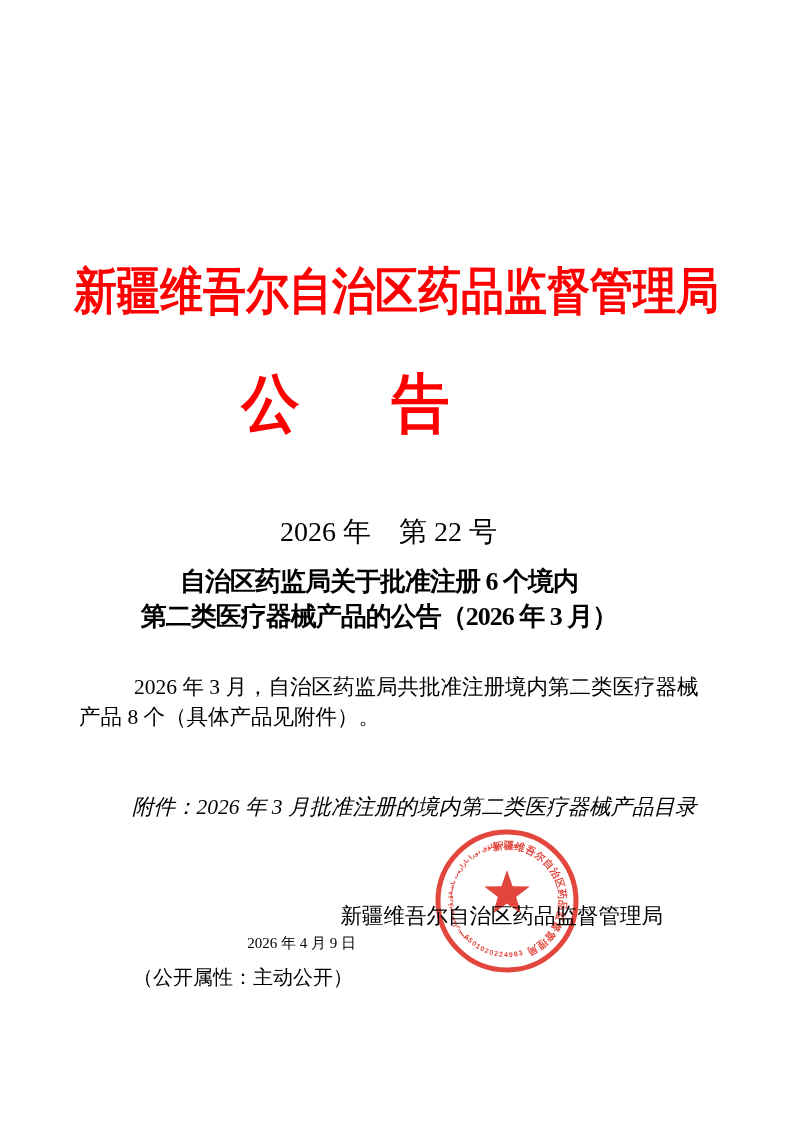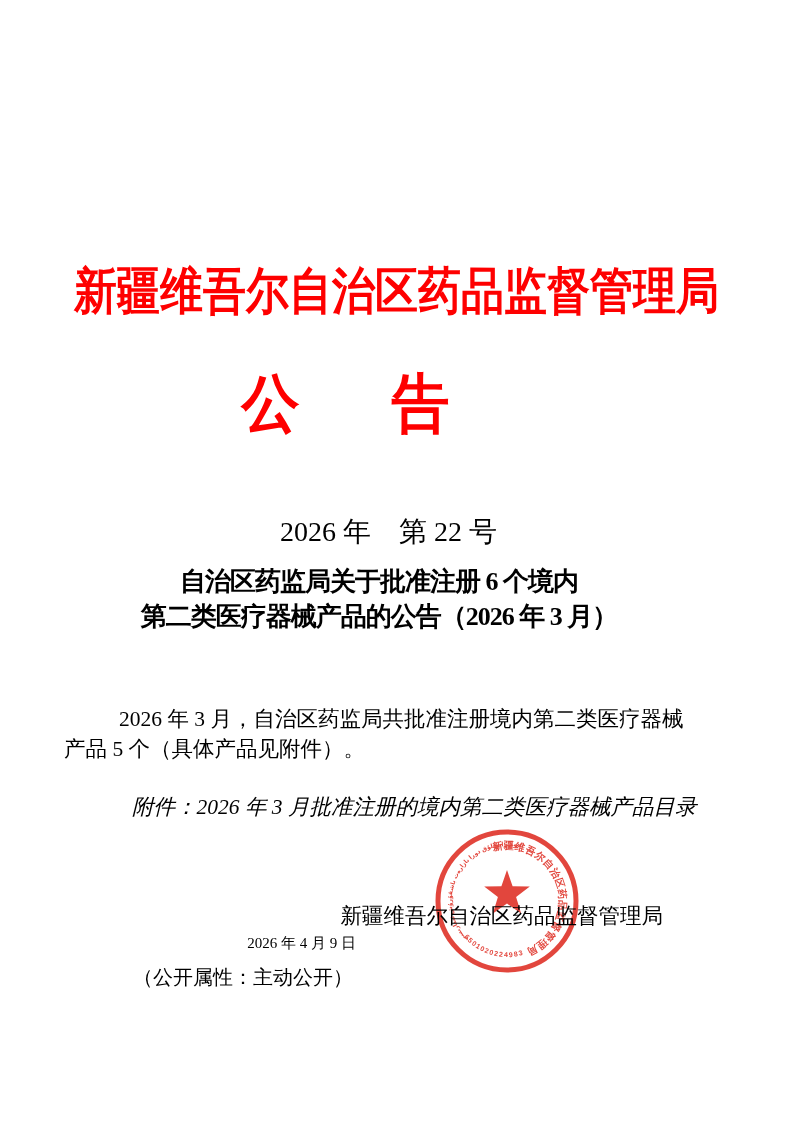--- a/index.html
+++ b/index.html
@@ -51,25 +51,24 @@
   .doc-title {
     top: 564px; left: 0; width: 672px;
     text-align: center;
     font-size: 26px;
     font-weight: bold;
     line-height: 35px;
     letter-spacing: -1px;
     padding-left: 43px;
   }
   .body-block {
-    top: 672px; left: 64px; width: 645px;
+    top: 672px; left: 79px; width: 645px;
     font-size: 21.5px;
     line-height: 30px;
     text-align: justify;
-    margin-top: 32px;
   }
   .indent { text-indent: 55px; }
   .attachment-line {
     top: 792px; left: 77px; width: 680px;
     font-size: 21.5px;
     text-indent: 55px;
     white-space: nowrap;
     font-style: italic;
   }
   .signature-agency {
@@ -117,21 +116,21 @@
 
   <div class="abs doc-number">2026 年　第 22 号</div>
 
   <div class="abs doc-title">
     <div>自治区药监局关于批准注册 6 个境内</div>
     <div>第二类医疗器械产品的公告（2026 年 3 月）</div>
   </div>
 
   <div class="abs body-block">
     <div class="indent">2026 年 3 月，自治区药监局共批准注册境内第二类医疗器械</div>
-    <div>产品 5 个（具体产品见附件）。</div>
+    <div>产品 8 个（具体产品见附件）。</div>
   </div>
 
   <div class="abs attachment-line">附件：2026 年 3 月批准注册的境内第二类医疗器械产品目录</div>
 
   <div class="abs signature-agency">新疆维吾尔自治区药品监督管理局</div>
 
   <div class="abs signature-date">2026 年 4 月 9 日</div>
 
   <svg class="abs seal" viewBox="0 0 150 150" xmlns="http://www.w3.org/2000/svg">
     <defs>

